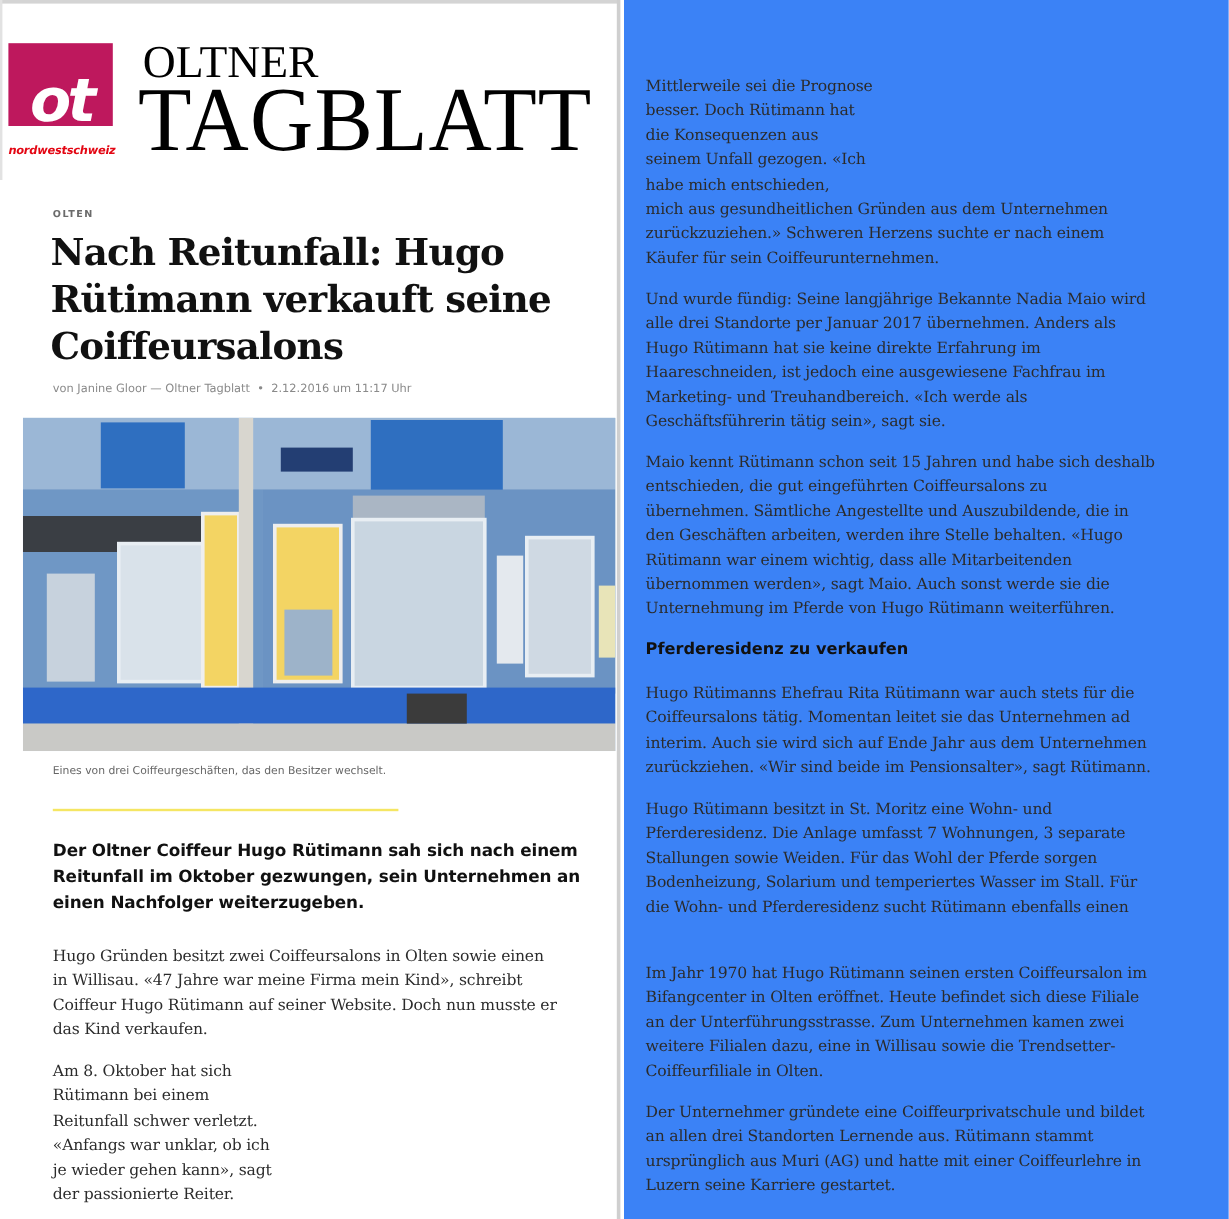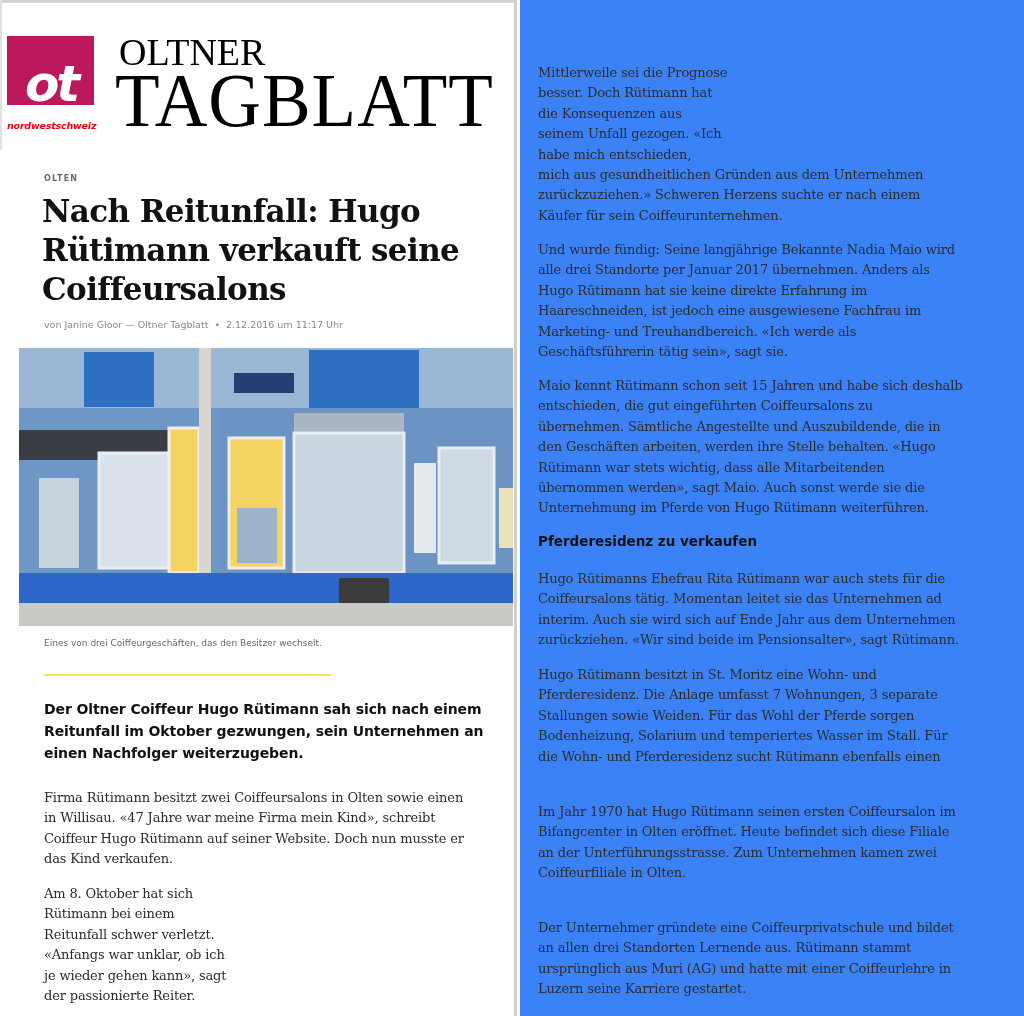--- a/index.html
+++ b/index.html
@@ -154,21 +154,21 @@
   </div>
   <div class="yellow-rule"></div>
 
   <div class="lead">
     <span class="line">Der Oltner Coiffeur Hugo Rütimann sah sich nach einem</span>
     <span class="line">Reitunfall im Oktober gezwungen, sein Unternehmen an</span>
     <span class="line">einen Nachfolger weiterzugeben.</span>
   </div>
 
   <div class="body-text p-left-1">
-    <span class="line">Firma Rütimann besitzt zwei Coiffeursalons in Olten sowie einen</span>
+    <span class="line">Hugo Gründen besitzt zwei Coiffeursalons in Olten sowie einen</span>
     <span class="line">in Willisau. «47 Jahre war meine Firma mein Kind», schreibt</span>
     <span class="line">Coiffeur Hugo Rütimann auf seiner Website. Doch nun musste er</span>
     <span class="line">das Kind verkaufen.</span>
   </div>
   <div class="body-text p-left-2">
     <span class="line">Am 8. Oktober hat sich</span>
     <span class="line">Rütimann bei einem</span>
     <span class="line">Reitunfall schwer verletzt.</span>
     <span class="line">«Anfangs war unklar, ob ich</span>
     <span class="line">je wieder gehen kann», sagt</span>
@@ -193,21 +193,21 @@
     <span class="line">Hugo Rütimann hat sie keine direkte Erfahrung im</span>
     <span class="line">Haareschneiden, ist jedoch eine ausgewiesene Fachfrau im</span>
     <span class="line">Marketing- und Treuhandbereich. «Ich werde als</span>
     <span class="line">Geschäftsführerin tätig sein», sagt sie.</span>
   </div>
   <div class="body-text r-block" style="top:376px;">
     <span class="line">Maio kennt Rütimann schon seit 15 Jahren und habe sich deshalb</span>
     <span class="line">entschieden, die gut eingeführten Coiffeursalons zu</span>
     <span class="line">übernehmen. Sämtliche Angestellte und Auszubildende, die in</span>
     <span class="line">den Geschäften arbeiten, werden ihre Stelle behalten. «Hugo</span>
-    <span class="line">Rütimann war stets wichtig, dass alle Mitarbeitenden</span>
+    <span class="line">Rütimann war einem wichtig, dass alle Mitarbeitenden</span>
     <span class="line">übernommen werden», sagt Maio. Auch sonst werde sie die</span>
     <span class="line">Unternehmung im Pferde von Hugo Rütimann weiterführen.</span>
   </div>
 
   <div class="r-sub">Pferderesidenz zu verkaufen</div>
 
   <div class="body-text r-block" style="top:569px;">
     <span class="line">Hugo Rütimanns Ehefrau Rita Rütimann war auch stets für die</span>
     <span class="line">Coiffeursalons tätig. Momentan leitet sie das Unternehmen ad</span>
     <span class="line">interim. Auch sie wird sich auf Ende Jahr aus dem Unternehmen</span>
@@ -217,20 +217,21 @@
     <span class="line">Hugo Rütimann besitzt in St. Moritz eine Wohn- und</span>
     <span class="line">Pferderesidenz. Die Anlage umfasst 7 Wohnungen, 3 separate</span>
     <span class="line">Stallungen sowie Weiden. Für das Wohl der Pferde sorgen</span>
     <span class="line">Bodenheizung, Solarium und temperiertes Wasser im Stall. Für</span>
     <span class="line">die Wohn- und Pferderesidenz sucht Rütimann ebenfalls einen</span>
   </div>
   <div class="body-text r-block" style="top:802px;">
     <span class="line">Im Jahr 1970 hat Hugo Rütimann seinen ersten Coiffeursalon im</span>
     <span class="line">Bifangcenter in Olten eröffnet. Heute befindet sich diese Filiale</span>
     <span class="line">an der Unterführungsstrasse. Zum Unternehmen kamen zwei</span>
+    <span class="line">weitere Filialen dazu, eine in Willisau sowie die Trendsetter-</span>
     <span class="line">Coiffeurfiliale in Olten.</span>
   </div>
   <div class="body-text r-block" style="top:918px;">
     <span class="line">Der Unternehmer gründete eine Coiffeurprivatschule und bildet</span>
     <span class="line">an allen drei Standorten Lernende aus. Rütimann stammt</span>
     <span class="line">ursprünglich aus Muri (AG) und hatte mit einer Coiffeurlehre in</span>
     <span class="line">Luzern seine Karriere gestartet.</span>
   </div>
 </div>
 

